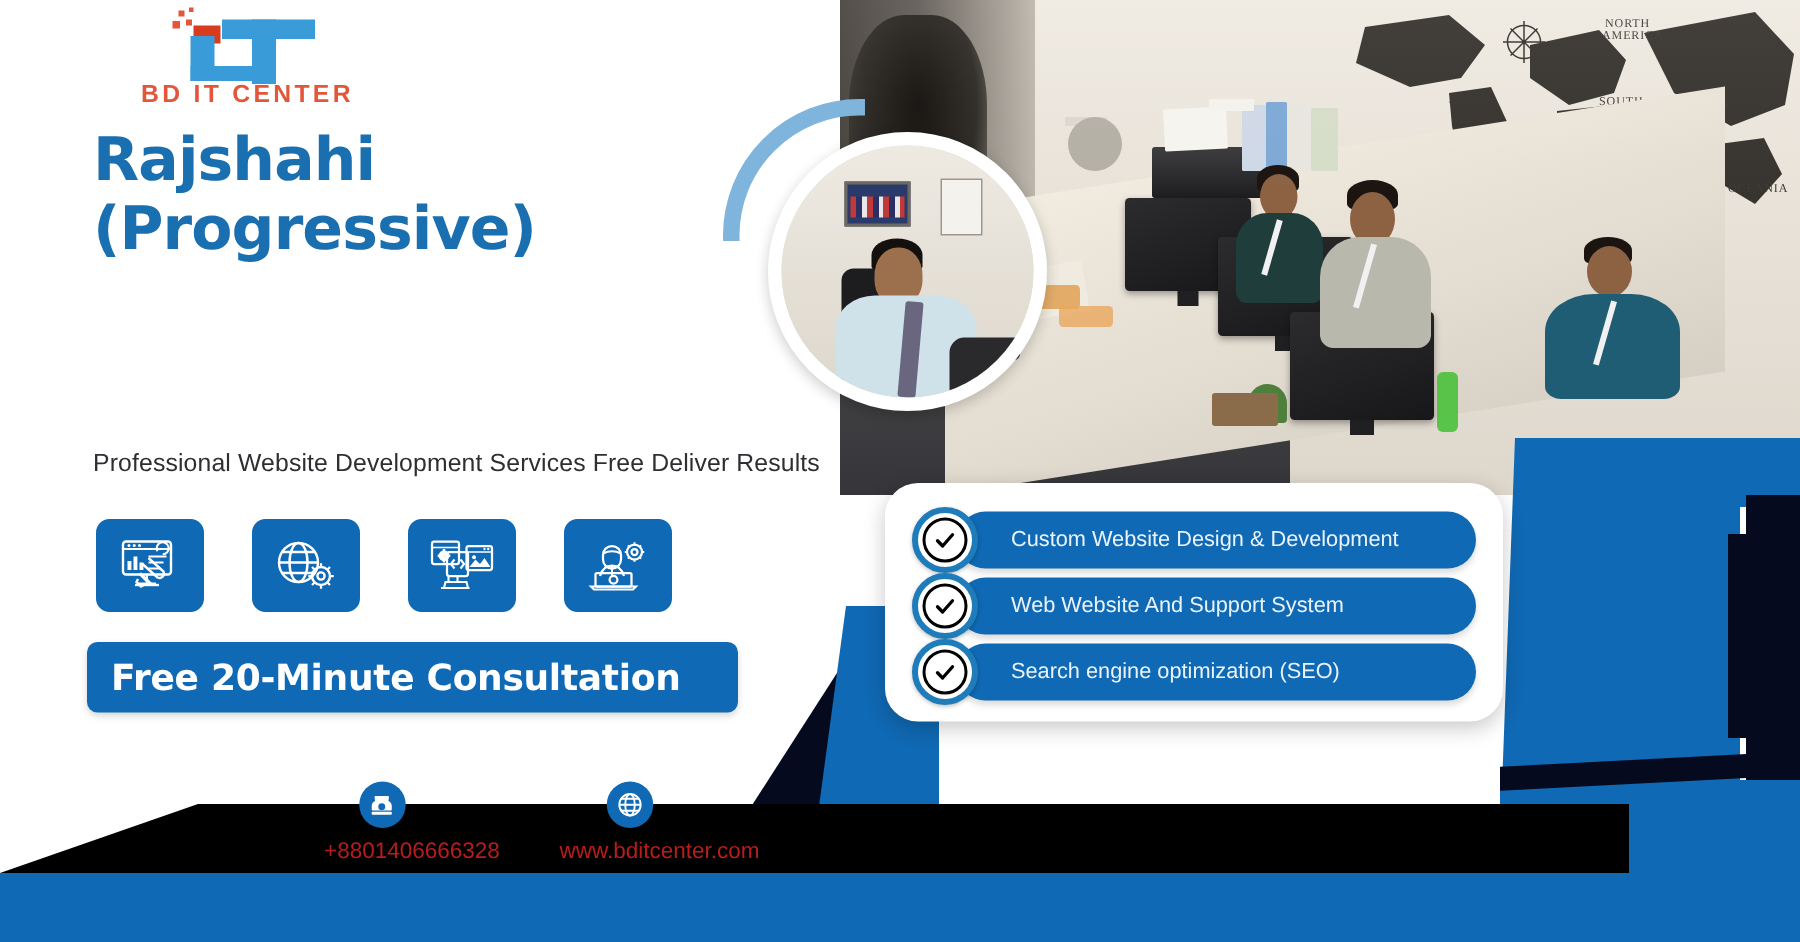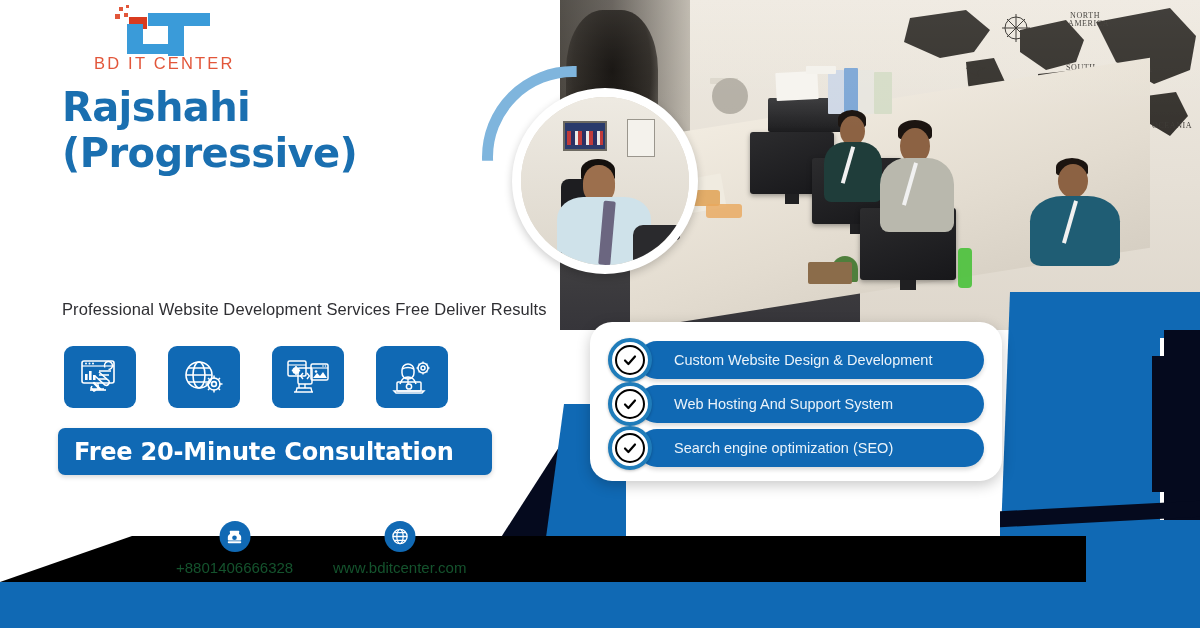--- a/index.html
+++ b/index.html
@@ -102,21 +102,21 @@
 
   
   .logo-wrap {
     position: absolute; left: 94px; top: 4px;
     width: 190px; height: 72px;
   }
   .logo-mark { position: relative; width: 160px; height: 52px; margin-left: 8px; }
   .logo-text {
     position: absolute; left: 0; top: 50px;
     font-family: "Liberation Sans", sans-serif;
-    font-weight: normal; font-size: 16.5px; letter-spacing: 2.2px;
+    font-weight: bold; font-size: 16.5px; letter-spacing: 2.2px;
     color: #e2563a;
   }
 
   .headline {
     position: absolute; left: 62px; top: 84px; width: 430px;
     font-family: "DejaVu Sans", sans-serif;
     font-weight: bold;
     font-size: 40px;
     line-height: 1.16;
     letter-spacing: -0.6px;
@@ -169,21 +169,21 @@
     display: flex; align-items: center; gap: 9px;
   }
   .contact-badge {
     width: 31px; height: 31px; border-radius: 50%;
     background: #1069b4;
     display: flex; align-items: center; justify-content: center;
     position: absolute; top: -38px; left: 50%; transform: translateX(-50%);
   }
   .contact-text {
     font-family: "Liberation Sans", sans-serif;
-    font-size: 15px; color: #14532d; white-space: nowrap;
+    font-size: 15px; color: #b91c1c; white-space: nowrap; margin-left: 40px;
   }
 
   
   .arc {
     position: absolute; left: 482px; top: 66px;
     width: 182px; height: 182px;
     border: 11px solid #7fb5dd;
     border-radius: 50%;
     clip-path: polygon(0 0, 52% 0, 52% 16%, 16% 52%, 0 52%);
   }
@@ -484,21 +484,21 @@
 
     <div class="feat-row">
       <div class="check">
         <div class="check-inner">
           <svg width="16" height="16" viewBox="0 0 16 16" fill="none" stroke="#000" stroke-width="2.2" stroke-linecap="round" stroke-linejoin="round">
             <path d="M3 8.5 L6.4 12 L13 4.5"></path>
           </svg>
         </div>
       </div>
       <div class="feat-pill">
-        <span class="feat-text">Web Hosting And Support System</span>
+        <span class="feat-text">Web Website And Support System</span>
       </div>
     </div>
 
     <div class="feat-row">
       <div class="check">
         <div class="check-inner">
           <svg width="16" height="16" viewBox="0 0 16 16" fill="none" stroke="#000" stroke-width="2.2" stroke-linecap="round" stroke-linejoin="round">
             <path d="M3 8.5 L6.4 12 L13 4.5"></path>
           </svg>
         </div>

